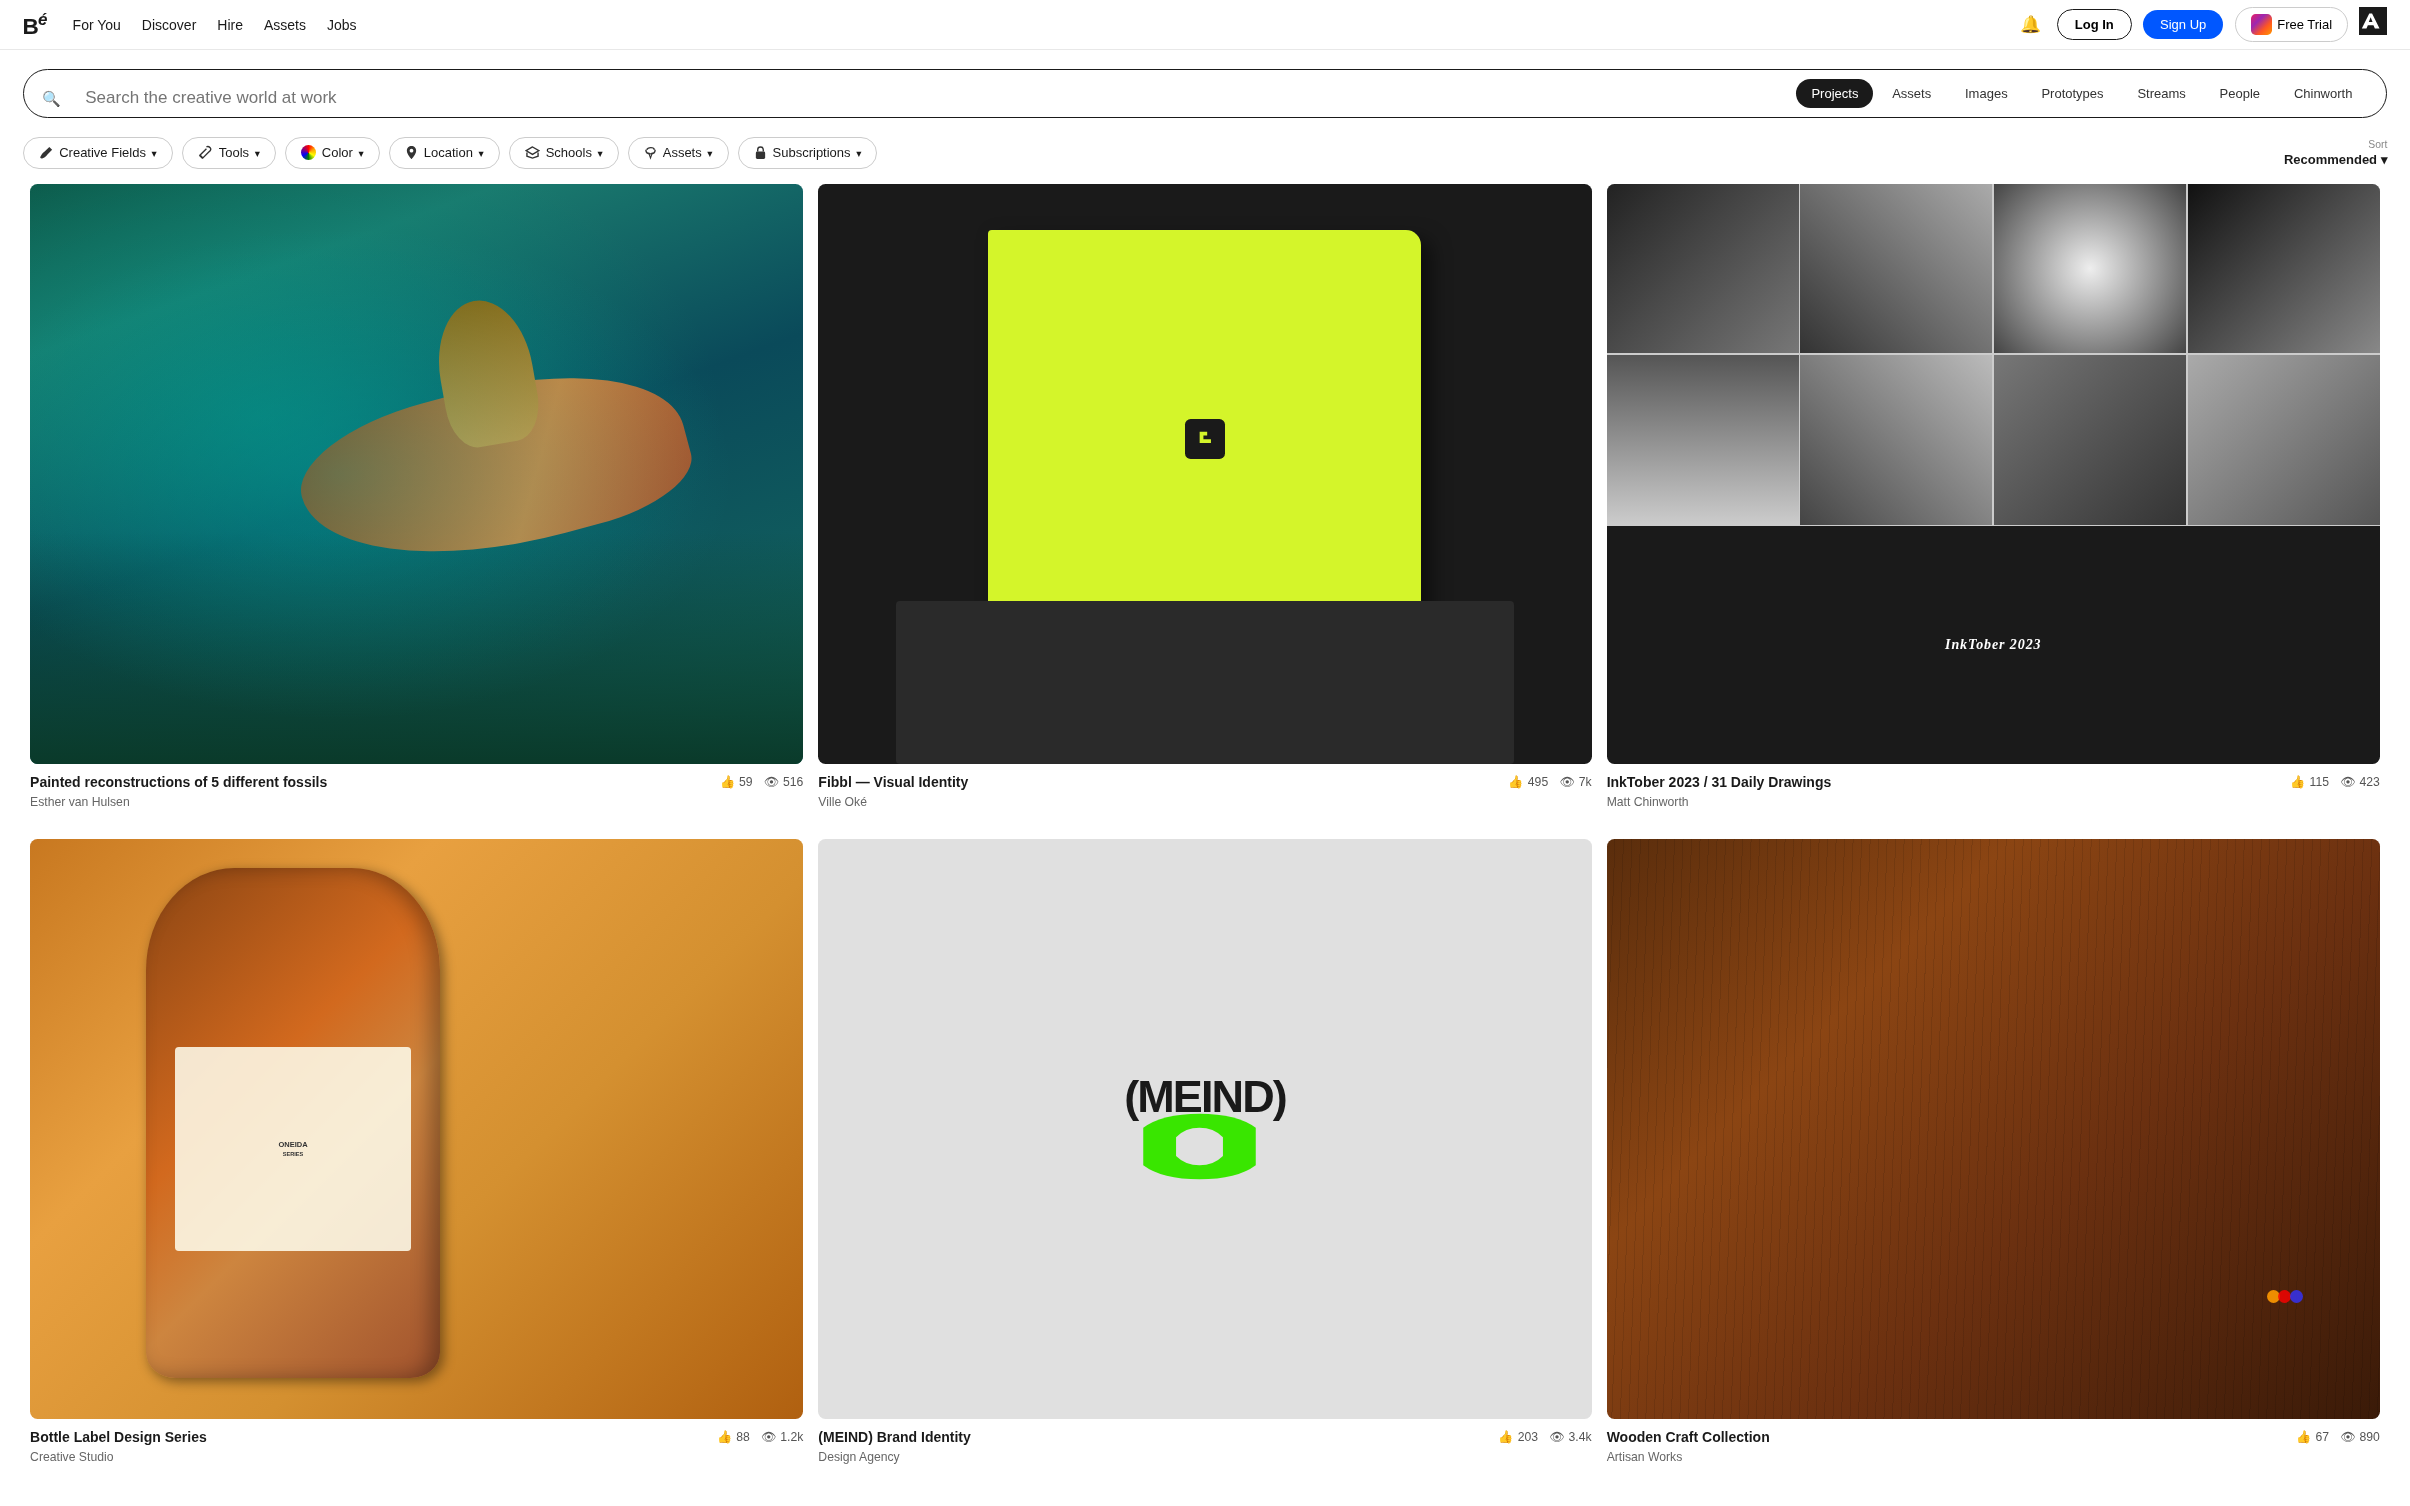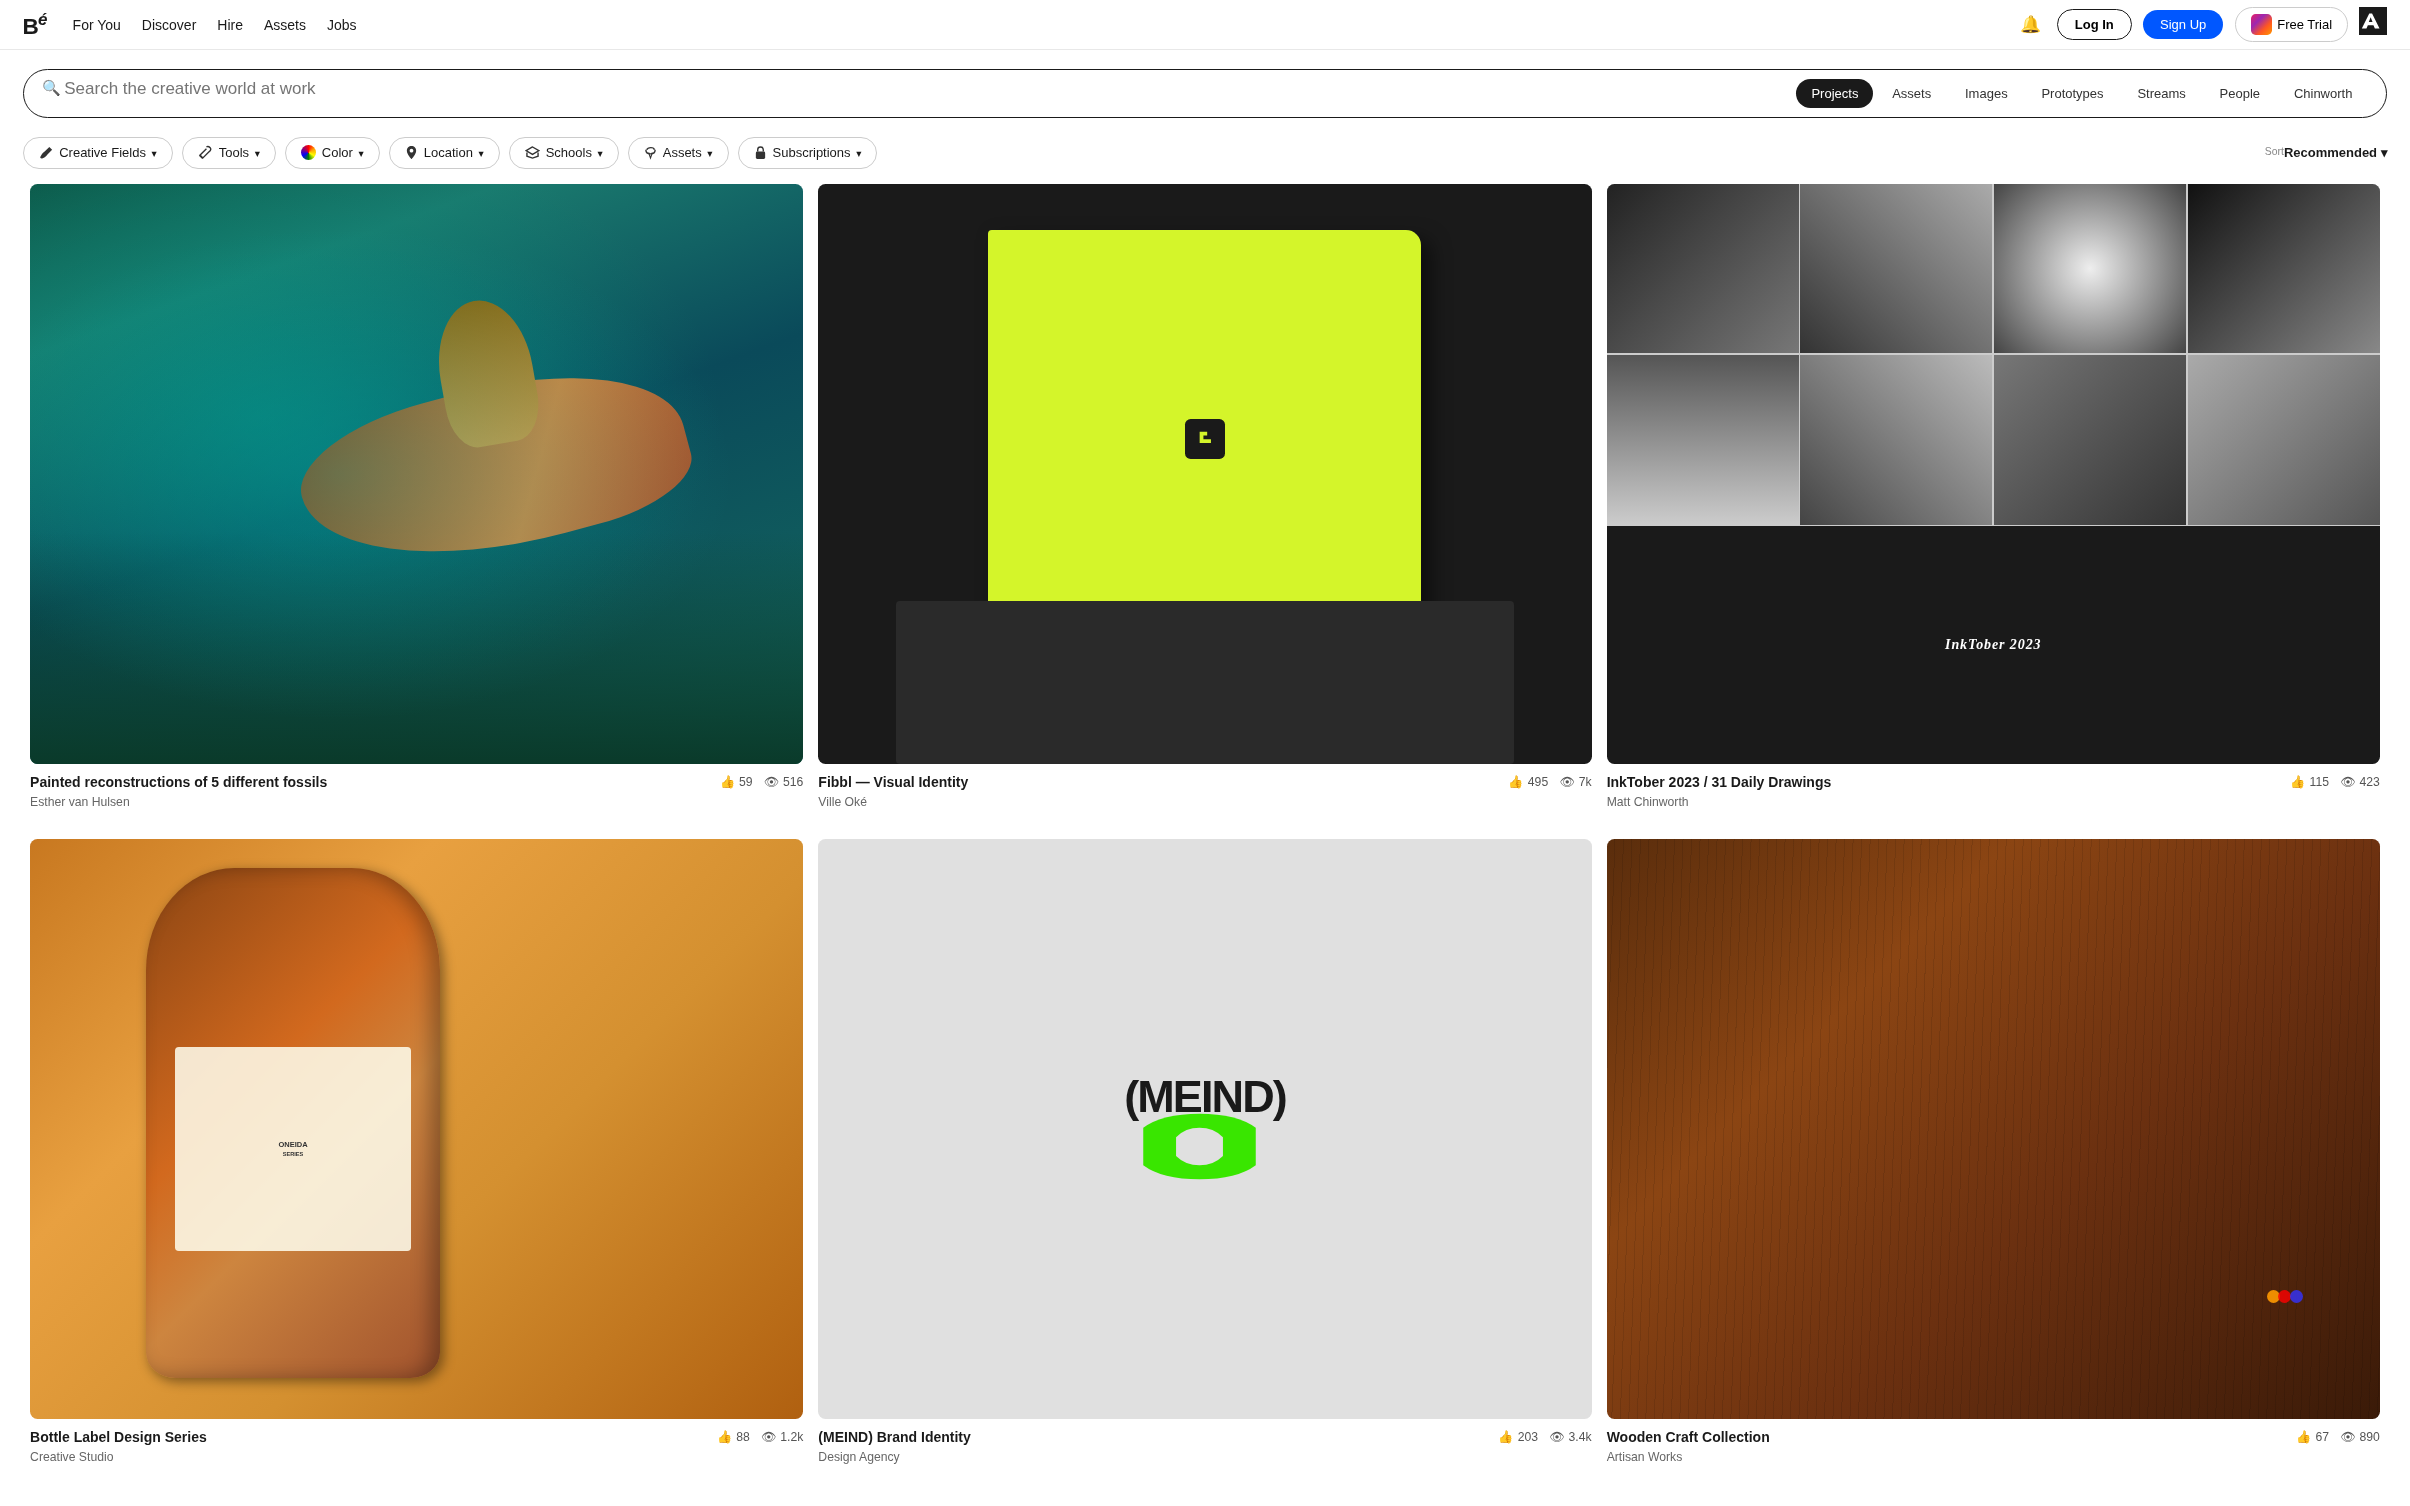--- a/index.html
+++ b/index.html
@@ -74,25 +74,25 @@
       font-weight: 900;
       color: #1a1a1a;
     }
 
     
     .search-section {
       padding: 19px 22.6px 11.3px;
     }
     .search-bar-row {
       display: flex;
-      align-items: flex-start;
+      align-items: flex-end;
       border: 1.9px solid #1a1a1a;
       border-radius: 30px;
       padding: 9.4px 19px;
-      gap: 3px;
+      gap: 24px;
     }
     .search-bar-row input {
       border: none;
       outline: none;
       font-size: 17px;
       color: #999;
       flex: 1;
       background: transparent;
     }
     .search-tabs {
@@ -132,22 +132,22 @@
       border-radius: 19px;
       background: #fff;
       font-size: 13px;
       font-weight: 500;
       cursor: pointer;
       color: #1a1a1a;
     }
     .sort-area {
       margin-left: auto;
       display: flex;
-      flex-direction: row;
-      align-items: center;
+      flex-direction: column;
+      align-items: flex-end;
     }
     .sort-label {
       font-size: 10.4px;
       color: #888;
       margin-bottom: 1.9px;
     }
     .sort-value {
       font-size: 13px;
       font-weight: 600;
       cursor: pointer;

